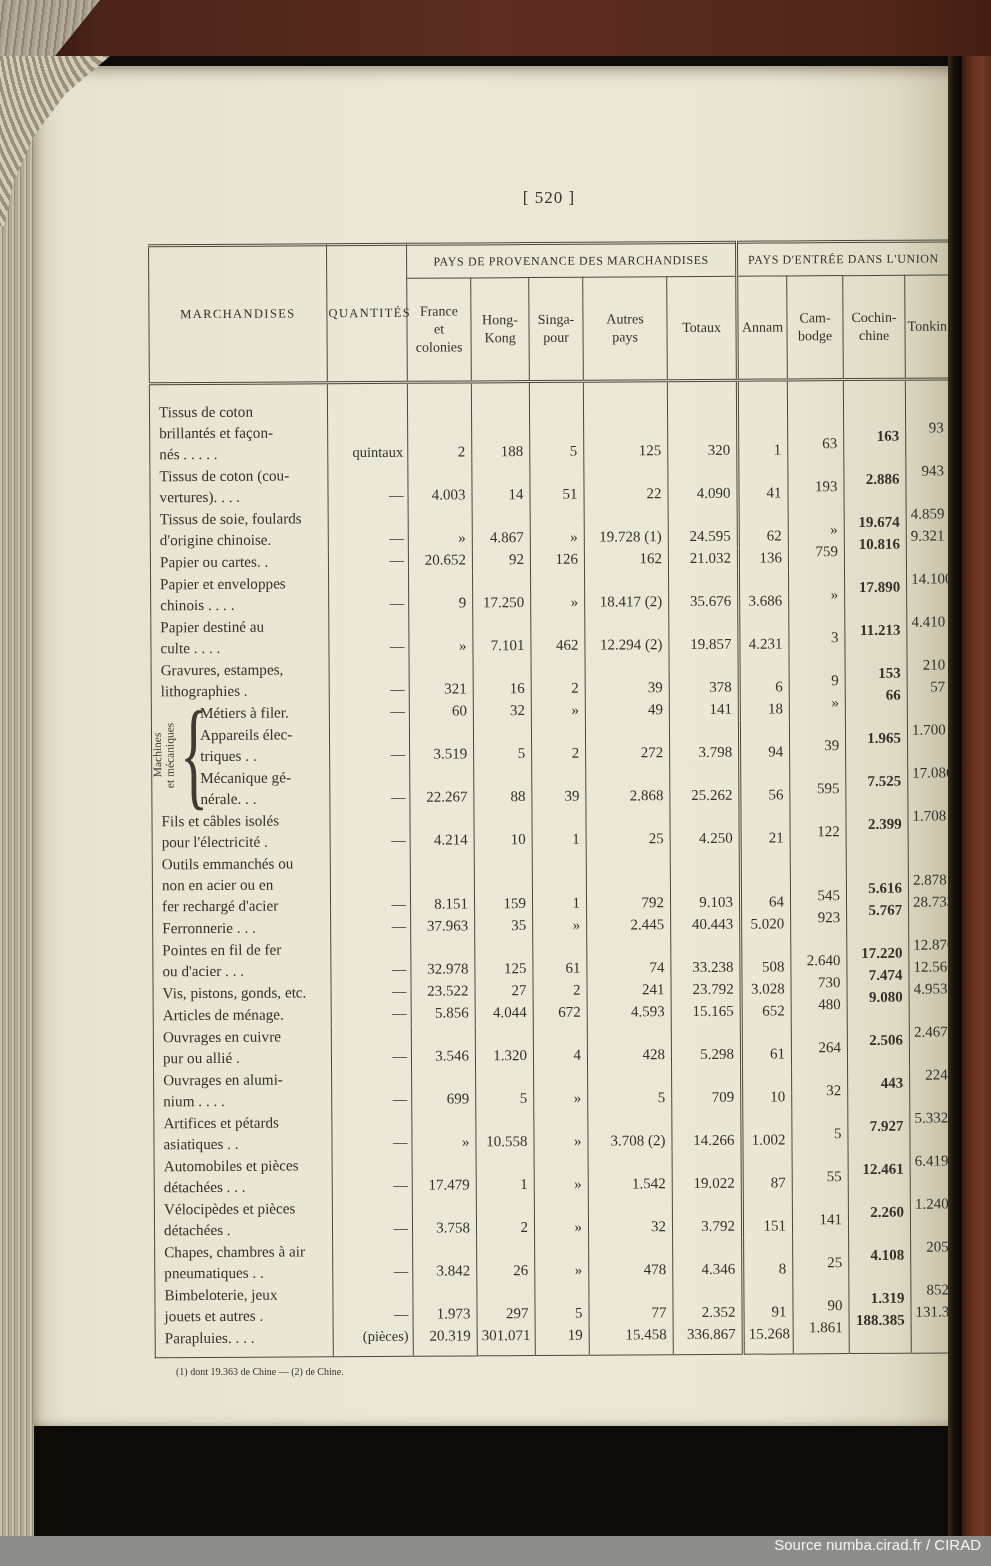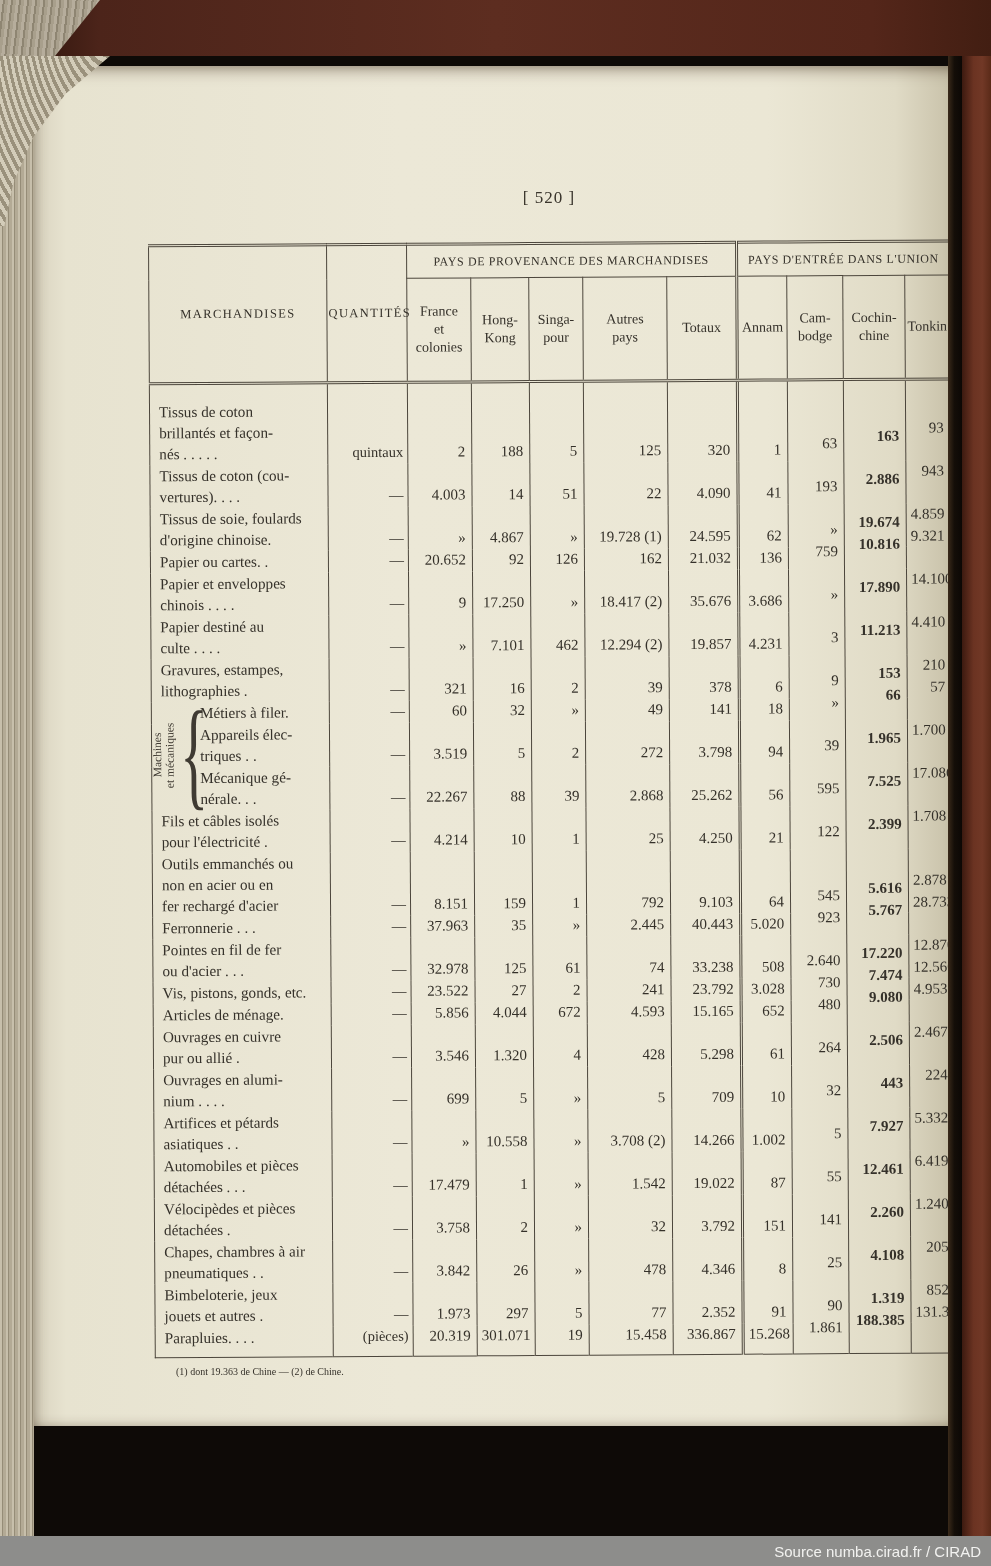--- a/index.html
+++ b/index.html
@@ -18,21 +18,21 @@
   .left-stack{position:absolute;left:0;top:56px;width:34px;height:1480px;z-index:4;
     background:repeating-linear-gradient(90deg,#c7bfab 0 2px,#958c77 2px 3px,#b3aa95 3px 6px);}
   .left-fan{position:absolute;left:0;top:56px;width:110px;height:170px;z-index:4;
     background:repeating-radial-gradient(140% 160% at 100% -30%,#d3ccb9 0 3px,#9a917c 3px 6px);
     clip-path:polygon(0 0,100% 0,60% 22%,30% 48%,12% 75%,4% 100%,0 100%);}
   .right-gap{position:absolute;left:948px;top:56px;width:14px;height:1480px;z-index:5;
     background:linear-gradient(90deg,#3a2a1a,#140e08 45%,#0c0805);}
   .right-cover{position:absolute;left:962px;top:56px;width:29px;height:1480px;z-index:5;
     background:linear-gradient(90deg,#3c1a10,#6b3322 40%,#713826 70%,#5a2a18 100%);}
   .bottom-bar{position:absolute;left:0;top:1536px;width:991px;height:30px;z-index:8;
-    background:#8d8d8b;display:flex;align-items:center;justify-content:flex-end;
+    background:#8d8d8b;display:flex;align-items:flex-start;justify-content:flex-end;
     padding:0 10px;box-sizing:border-box;color:#f2f2f0;
     font-family:"Liberation Sans","DejaVu Sans",sans-serif;font-size:15px;}
 
   
   .page{position:absolute;left:34px;top:66px;width:916px;height:1360px;z-index:1;
     background:linear-gradient(90deg,#d9d3bf 0%,#e7e3d0 3.5%,#ece8d7 40%,#ebe7d5 80%,#e0dbc6 94%,#c9c2aa 100%);
     box-shadow:inset 0 14px 16px -12px rgba(56,34,18,.55),
                inset 0 -10px 12px -10px rgba(56,34,18,.30),
                inset 10px 0 14px -10px rgba(70,60,40,.45);}
   .page-number{position:absolute;left:114px;top:122px;width:802px;text-align:center;

